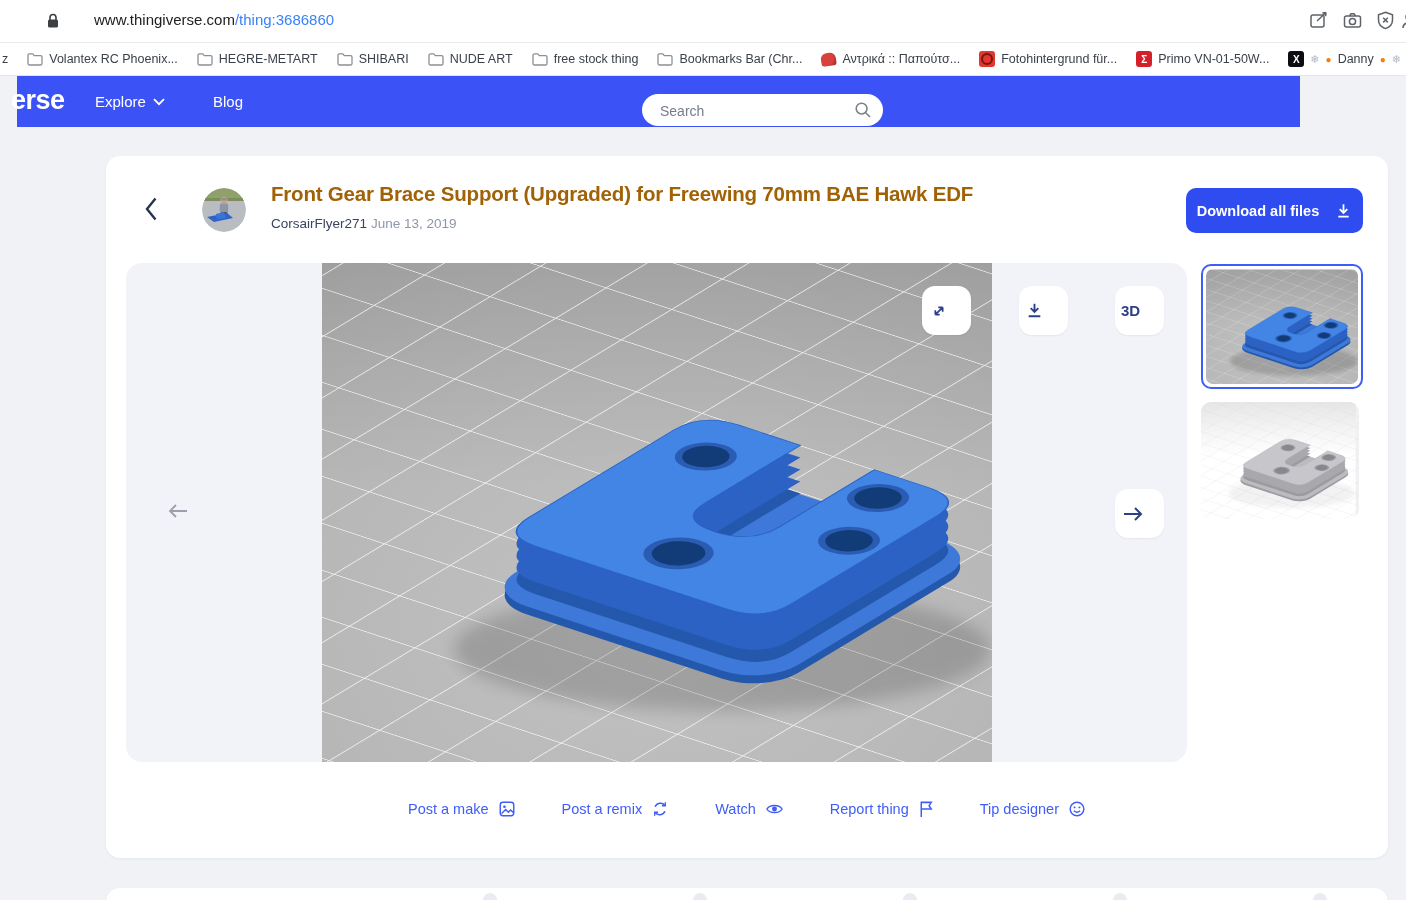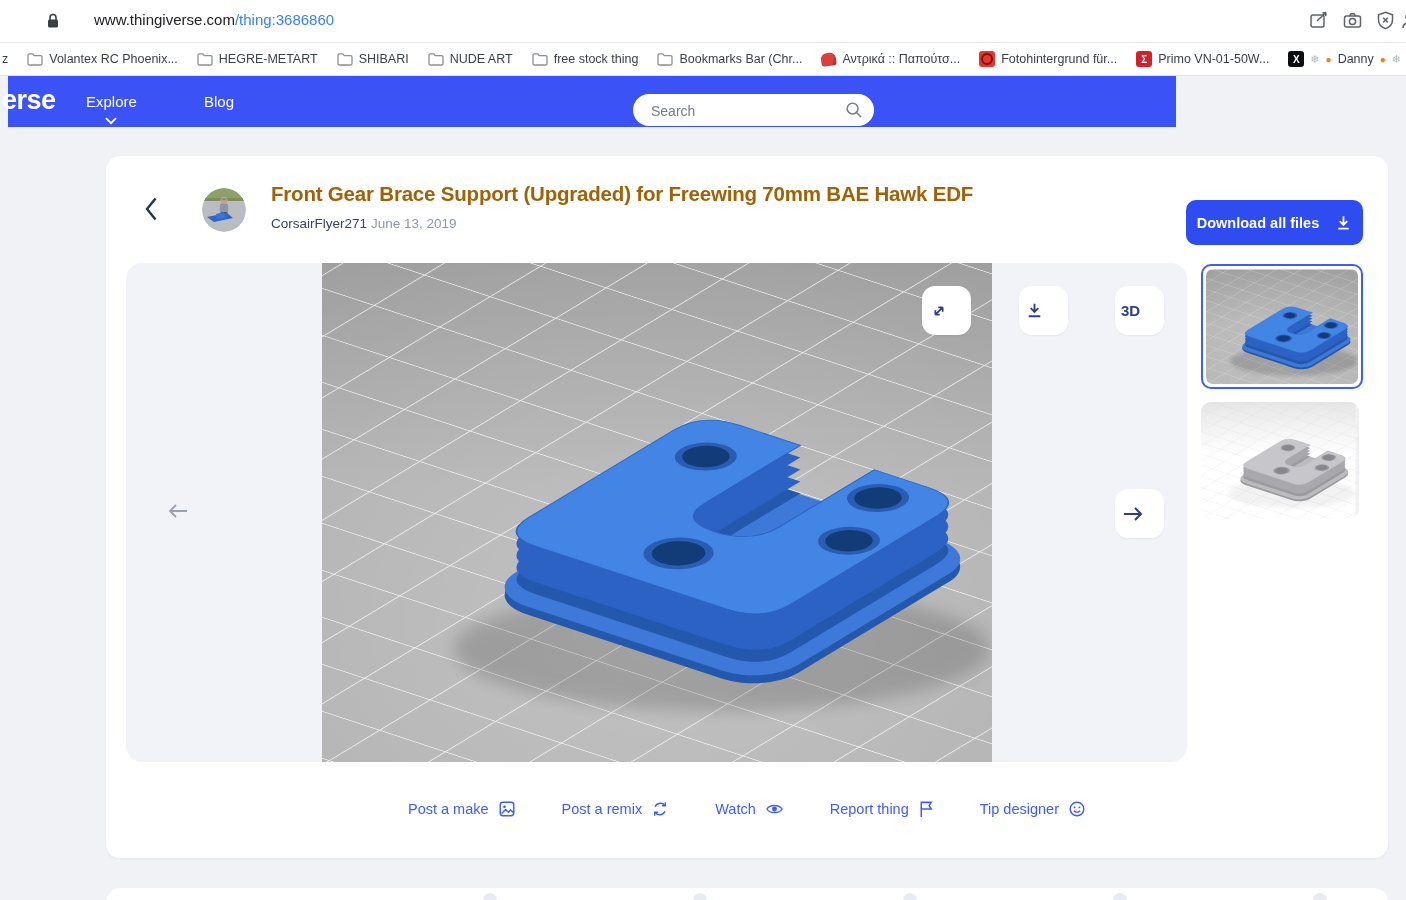--- a/index.html
+++ b/index.html
@@ -20,40 +20,40 @@
   .fav{width:16px;height:16px;border-radius:3px;display:inline-flex;align-items:center;justify-content:center;
     font-size:10px;font-weight:bold;color:#fff;flex:0 0 auto;}
   .fav.shoe{background:radial-gradient(circle at 35% 40%,#d8413c 55%,#9c1f1f);border-radius:6px 6px 3px 3px;width:15px;height:13px;transform:rotate(-8deg);}
   .fav.foto{background:#e0372e;}
   .fav.foto i{width:8px;height:8px;border:2px solid #7c1410;border-radius:50%;display:block;}
   .fav.sigma{background:#d5202a;}
   .fav.xicon{background:#0c0d10;border-radius:3px;}
   .snow{color:#aeb6c2;font-size:11px;}
   .odot{color:#f07f1a;font-size:10px;}
   
-  .tv-header{position:absolute;left:8px;top:76px;width:1168px;height:51px;background:#3b53f6;}
+  .tv-header{position:absolute;left:17px;top:76px;width:1283px;height:51px;background:#3b53f6;}
   .tv-logo{position:absolute;left:-6px;top:9px;color:#fff;font-size:27px;font-weight:800;letter-spacing:-.5px;}
-  .tv-nav{position:absolute;top:17px;font-size:15px;color:#fff;display:flex;align-items:center;gap:7px;cursor:pointer;flex-direction:column;}
+  .tv-nav{position:absolute;top:17px;font-size:15px;color:#fff;display:flex;align-items:center;gap:7px;cursor:pointer;}
   .tv-search{position:absolute;left:625px;top:10px;width:241px;height:32px;background:#fff;border-radius:16px;margin-top:8px;}
   .tv-search input{position:absolute;left:16px;top:0;width:185px;height:32px;border:0;outline:0;background:transparent;
     font-size:14px;color:#4a505c;font-family:inherit;}
   .tv-search input::placeholder{color:#767d89;}
   .tv-search svg{position:absolute;right:11px;top:7px;}
   
   .card{position:absolute;left:106px;background:#fff;border-radius:14px;box-shadow:0 1px 3px rgba(25,35,70,.05);}
   .card1{top:156px;width:1282px;height:702px;}
   .card2{top:888px;width:1282px;height:60px;}
   .backbtn{position:absolute;left:38px;top:40px;width:24px;height:28px;cursor:pointer;}
   .avatar{position:absolute;left:96px;top:32px;width:44px;height:44px;border-radius:50%;overflow:hidden;cursor:pointer;}
   .thing-title{position:absolute;left:165px;top:26px;font-size:20.5px;font-weight:700;color:#a16207;letter-spacing:-.2px;}
   .thing-meta{position:absolute;left:165px;top:60px;font-size:13.5px;display:flex;gap:4px;}
   .thing-meta .author{color:#39445f;}
   .thing-meta .date{color:#93839e;color:#8d97a9;}
   .dl-btn{position:absolute;left:1080px;top:32px;width:177px;height:45px;border-radius:10px;background:#2e4cf0;border:0;
-    color:#fff;font-size:14.5px;font-weight:600;font-family:inherit;display:flex;align-items:center;justify-content:center;gap:16px;cursor:pointer;margin-top:12px;}
+    color:#fff;font-size:14.5px;font-weight:600;font-family:inherit;display:flex;align-items:center;justify-content:center;gap:16px;cursor:pointer;}
   
   .viewer{position:absolute;left:20px;top:107px;width:1061px;height:499px;border-radius:16px;background:#f2f3f8;overflow:hidden;}
   .render{position:absolute;left:196px;top:0;}
   .file-pill{position:absolute;left:26px;top:25px;width:385px;height:45px;border-radius:23px;background:rgba(255,255,255,.62);
     display:flex;align-items:center;justify-content:center;font-size:15.5px;color:#3b4357;}
   .sq-btn{position:absolute;width:49px;height:49px;border-radius:13px;background:#fff;border:0;cursor:pointer;
     display:flex;align-items:center;justify-content:flex-start;box-shadow:0 1px 2px rgba(30,40,80,.06);
     color:#2e3f87;font-weight:700;font-size:15px;font-family:inherit;}
   .nav-arrow-left{position:absolute;left:40px;top:238px;width:26px;height:26px;}
   

